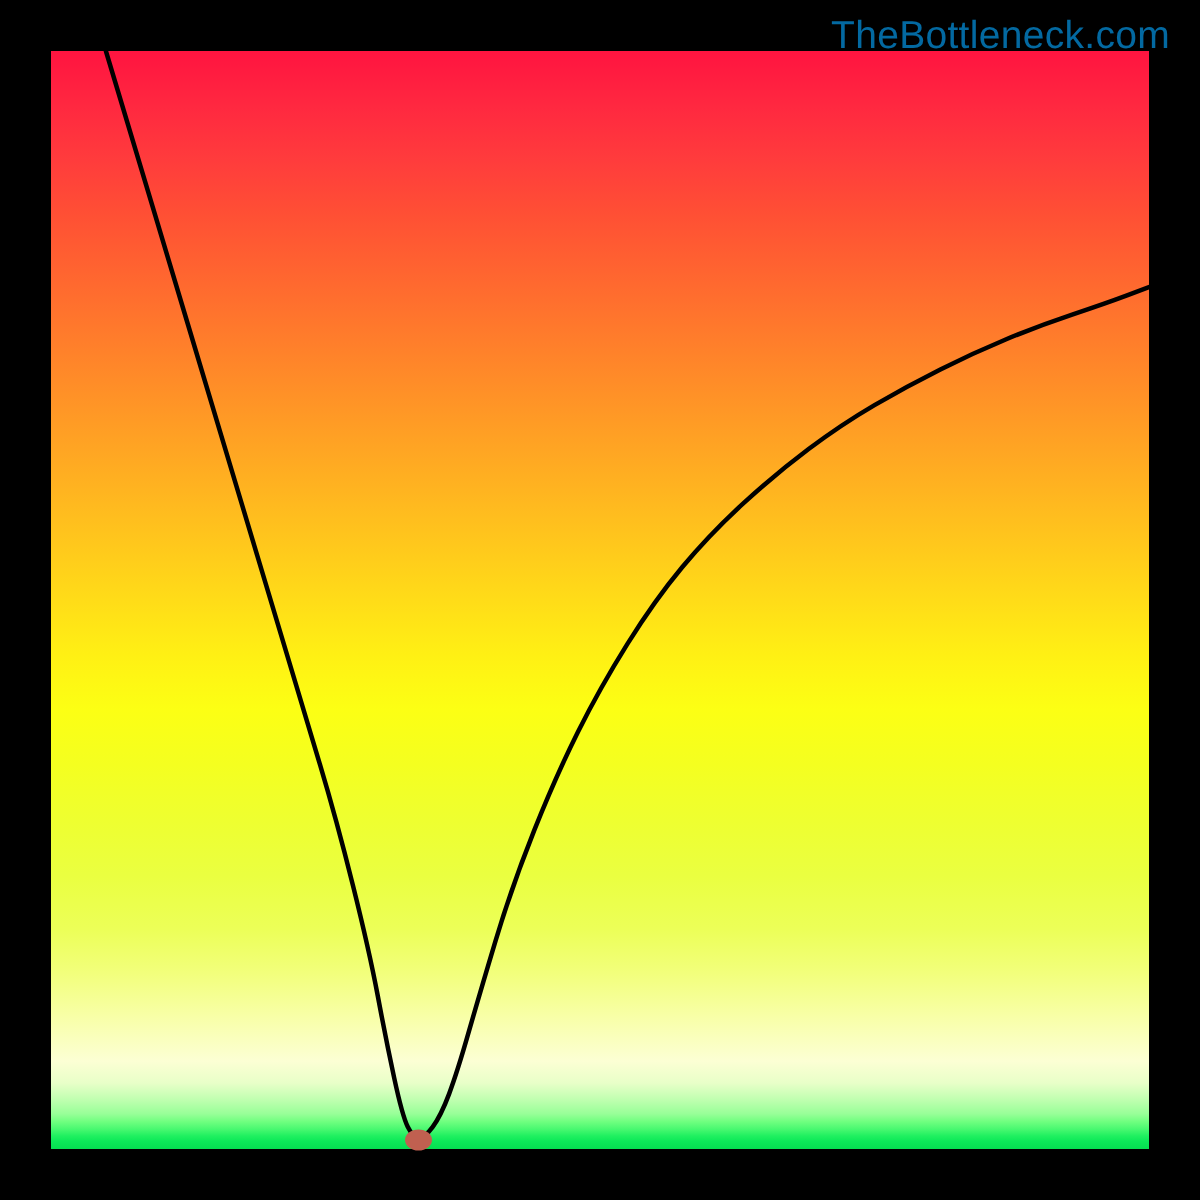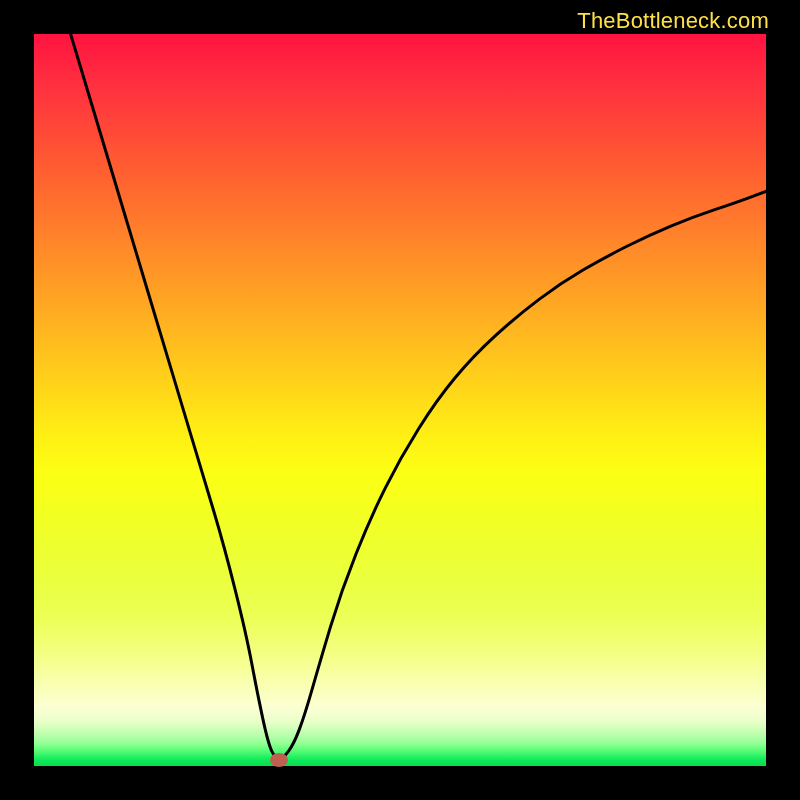--- a/index.html
+++ b/index.html
@@ -72,23 +72,23 @@
     position: absolute;
     width: 18px;
     height: 14px;
     background: #c06050;
     border-radius: 50%;
     transform: translate(-50%, -50%);
   }
   .watermark {
     position: absolute;
     top: 8px;
-    right: 31px;
-    color: #fde047;
-    font-size: 22px;
+    right: 20px;
+    color: #0369a1;
+    font-size: 26px;
     font-weight: 500;
     letter-spacing: 0.2px;
   }
 </style>
 </head>
 <body>
 
 <div class="frame">
   <div class="plot-area">
     <div class="gradient-bg"></div>

